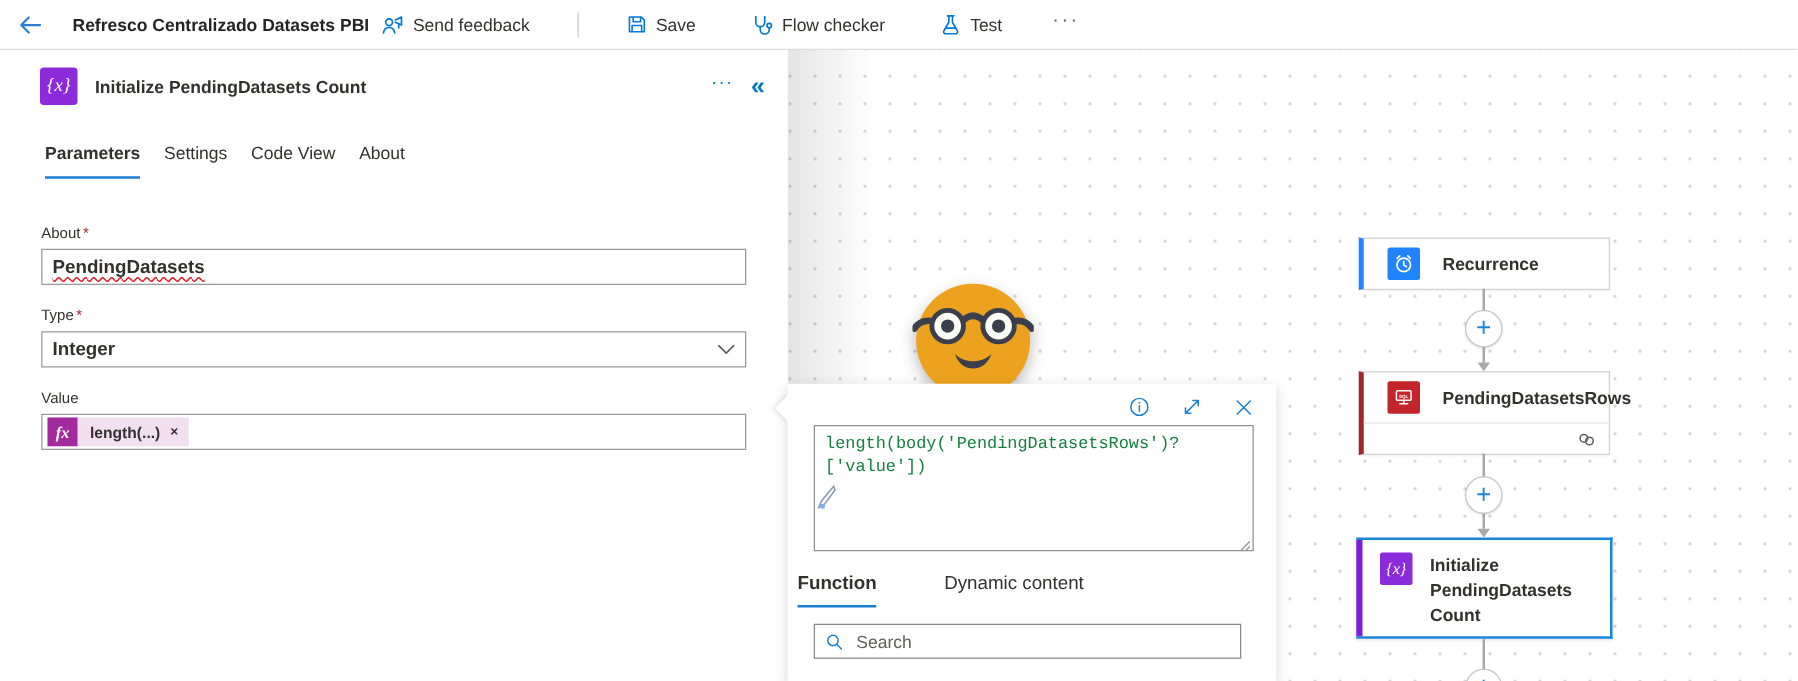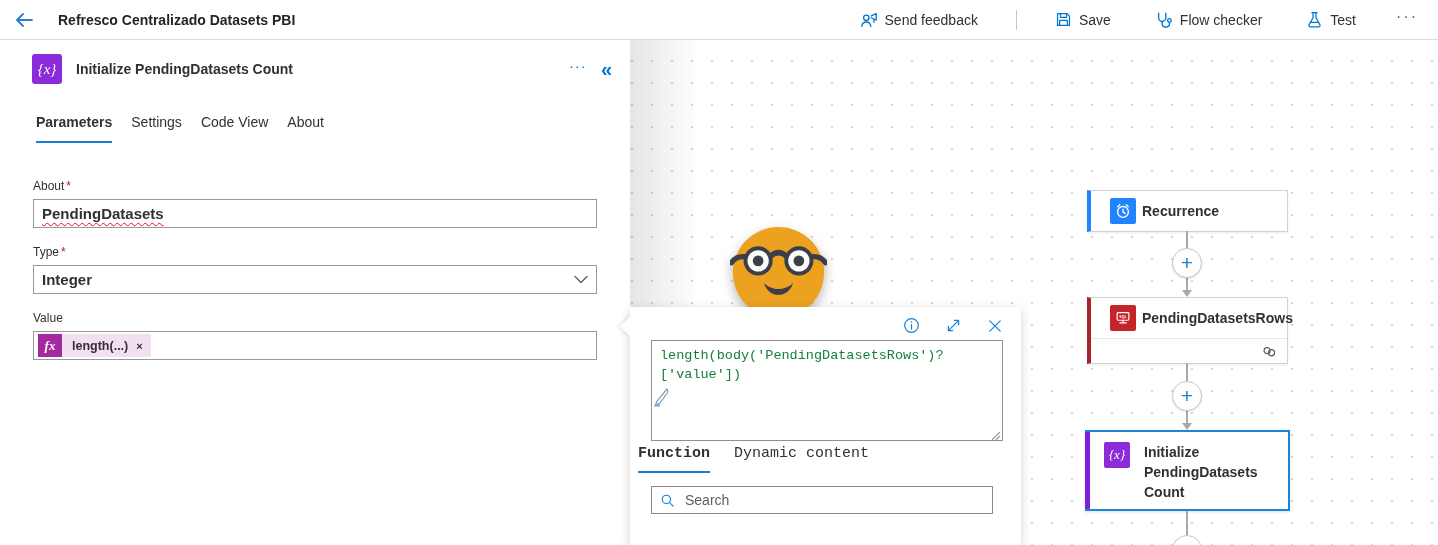--- a/index.html
+++ b/index.html
@@ -1,20 +1,20 @@
 <!DOCTYPE html>
 <html><head>
 <meta charset="utf-8">
 <style>
   * { margin:0; padding:0; box-sizing:border-box; }
   html,body { width:1438px; height:545px; overflow:hidden; background:#fff;
     font-family:"Liberation Sans", sans-serif; color:#323130; }
 
   
-  .topbar { height:40px; display:flex; align-items:center; justify-content:space-between;
+  .topbar { height:40px; display:flex; align-items:center; justify-content:flex-start;
     background:#fff; border-bottom:1px solid #dcdcdc; padding:0 14px 0 12px; position:relative; z-index:10; }
   .topbar-left { display:flex; align-items:center; gap:22px; }
   .back-btn { width:24px; height:24px; display:flex; align-items:center; justify-content:center; cursor:pointer; }
   .flow-title { font-size:14px; font-weight:700; color:#242424; }
   .topbar-right { display:flex; align-items:center; gap:24px; }
   .tb-action { display:flex; align-items:center; gap:7px; font-size:14px; color:#323130;
     padding:4px 10px; cursor:pointer; white-space:nowrap; }
   .tb-divider { width:1px; height:20px; background:#c8c8c8; margin:0 4px; }
   .tb-more { color:#605e5c; font-size:16px; letter-spacing:2px; padding:0 6px 6px 6px; cursor:pointer; }
 
@@ -54,21 +54,21 @@
     background-size:20px 22px; background-position:12px 10px; }
   .canvas-shadow { position:absolute; left:0; top:0; width:70px; height:100%;
     background:linear-gradient(to right, rgba(0,0,0,0.10), rgba(0,0,0,0)); pointer-events:none; }
 
   
   .character { position:absolute; left:100px; top:184px; width:97px; height:97px;
     filter:drop-shadow(0 5px 6px rgba(0,0,0,0.28)); }
 
   
   .node { position:absolute; background:#fff; border:1px solid #d1d1d1; box-shadow:0 1px 2px rgba(0,0,0,0.08); }
-  .node-row { display:flex; align-items:center; gap:6px; padding:0 0 0 19px; height:40px; }
+  .node-row { display:flex; align-items:center; gap:18px; padding:0 0 0 19px; height:40px; }
   .node-icon { width:26px; height:26px; border-radius:2px; display:flex; align-items:center; justify-content:center; flex:0 0 auto; }
   .node-label { font-size:14px; font-weight:700; color:#323130; }
   .stripe-blue { border-left:4px solid #2184ff; }
   .stripe-red { border-left:4px solid #a4262c; }
   .node-subrow { border-top:1px solid #e8e8e8; height:25px; display:flex; align-items:center; justify-content:flex-end; padding-right:9px; }
   .node-selected { border:2px solid #1a86d9; border-left:none; box-shadow:0 1px 3px rgba(0,0,0,0.12); display:flex; }
   .sel-stripe { width:5px; background:#7b20da; flex:0 0 auto; }
   .node3-body { display:flex; gap:14px; padding:10px 0 0 14px; }
   .node3-body .node-label { max-width:120px; line-height:20px; }
 
@@ -85,21 +85,21 @@
   .popup-beak { position:absolute; left:-7px; top:12px; width:15px; height:15px; background:#fff;
     transform:rotate(45deg); box-shadow:-2px 2px 3px rgba(0,0,0,0.08); }
   .popup-toolbar { display:flex; justify-content:flex-end; align-items:center; gap:25px; padding:10px 18px 4px 0; }
   .popup-icon { cursor:pointer; display:flex; }
   .expr-wrap { position:relative; margin:2px 18px 0 21px; }
   .expr-textarea { width:100%; height:101px; resize:none; border:1px solid #919191; background:#fff;
     font-family:"Liberation Mono", monospace; font-size:13.5px; line-height:19px; color:#15803d;
     padding:5px 8px; outline:none; overflow:hidden; }
   .resize-grip { position:absolute; right:3px; bottom:5px; pointer-events:none; }
   .pencil-icon { position:absolute; left:3px; top:47px; }
-  .popup-tabs { display:flex; gap:24px; padding:0 0 0 8px; margin-top:0;font-family:Liberation Mono, monospace; }
+  .popup-tabs { display:flex; gap:54px; padding:0 0 0 8px; margin-top:12px; }
   .popup-tab { font-size:15px; color:#323130; padding-bottom:9px; border-bottom:2.5px solid transparent; cursor:pointer; }
   .popup-tab.active { font-weight:700; border-bottom-color:#1a7fd4; }
   .search-box { margin:13px 28px 0 21px; height:28px; border:1px solid #8a8886; display:flex; align-items:center;
     padding:0 8px; gap:10px; background:#fff; }
   .search-box input { border:none; outline:none; font-size:14px; color:#323130; flex:1;
     font-family:"Liberation Sans", sans-serif; background:transparent; }
   .search-box input::placeholder { color:#605e5c; }
 </style>
 </head>
 <body>

